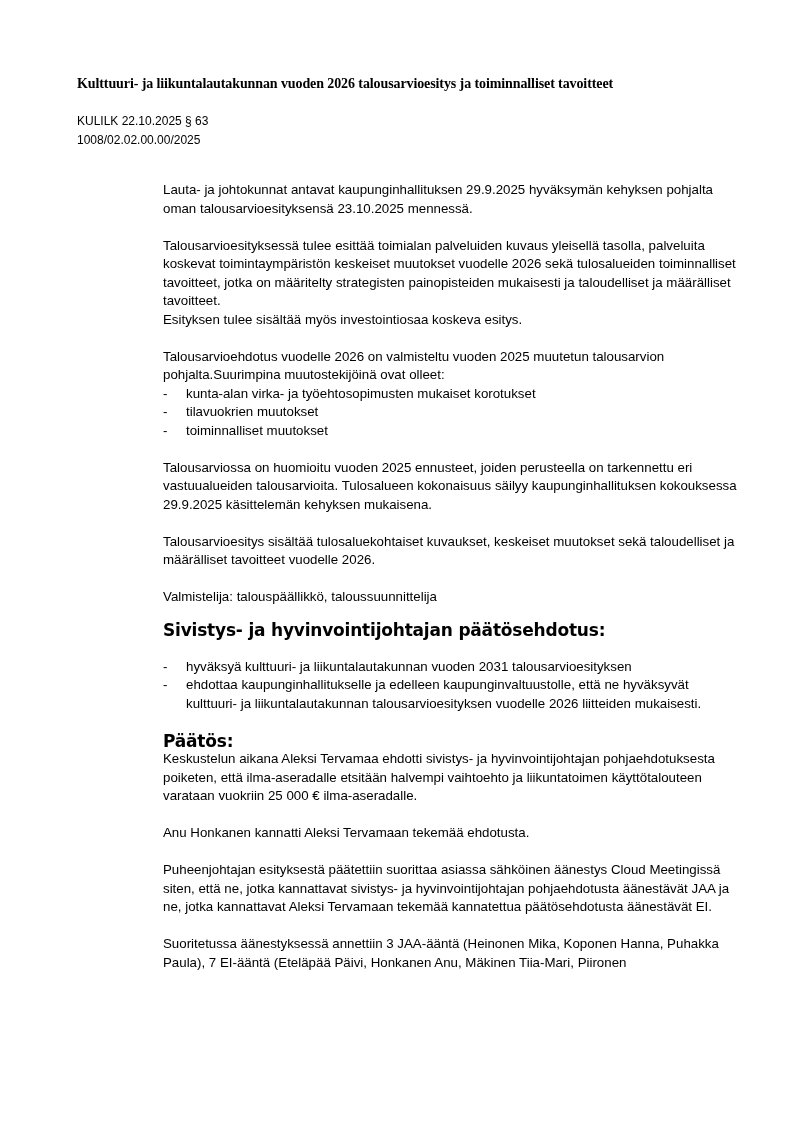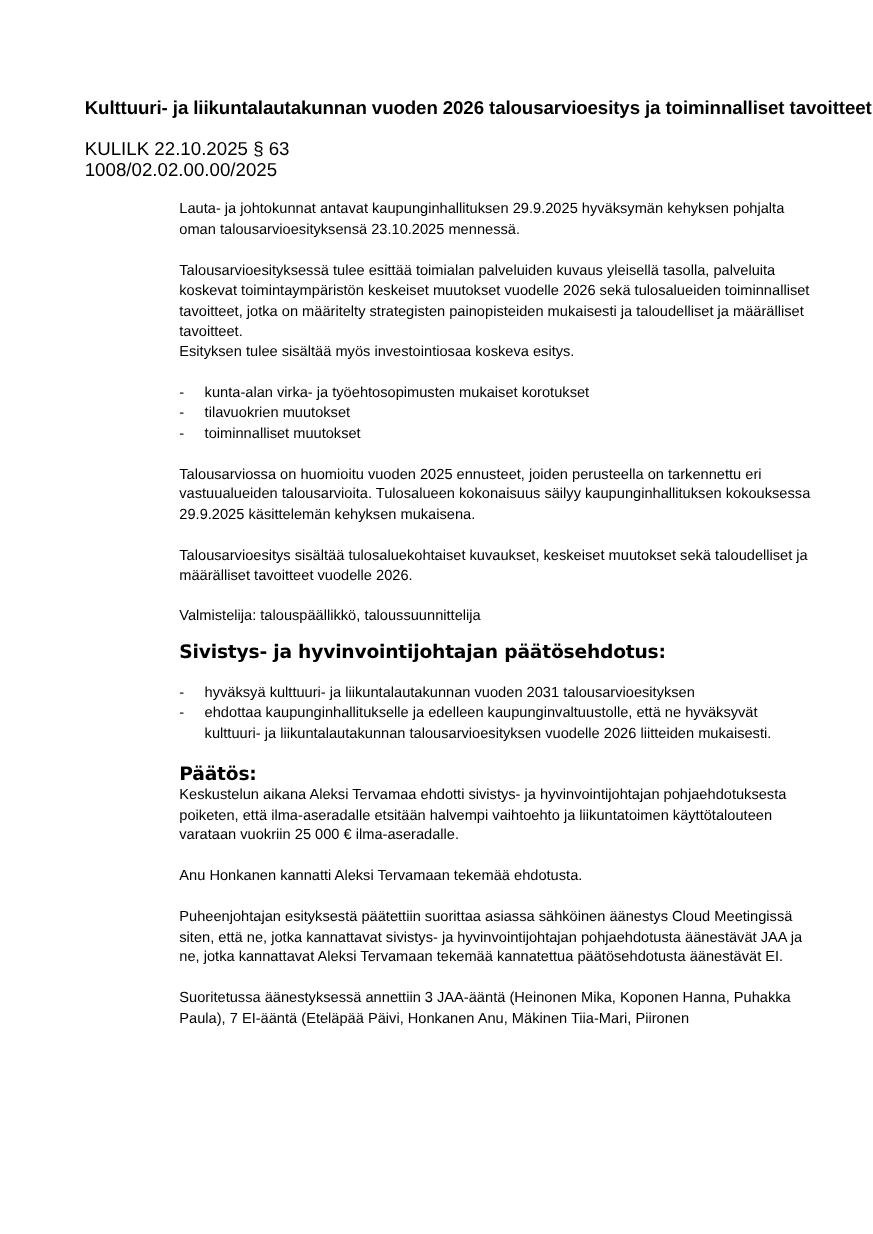--- a/index.html
+++ b/index.html
@@ -1,19 +1,19 @@
 <!DOCTYPE html>
 <html><head>
 <meta charset="utf-8">
 <style>
   html, body { margin: 0; padding: 0; background: #ffffff; }
   body { width: 794px; height: 1122px; position: relative; overflow: hidden;
          font-family: "Liberation Sans", sans-serif; color: #000; }
-  .title { position: absolute; left: 77px; top: 89px; font-size: 17px; font-weight: bold; letter-spacing: -0.1px; }
-  .meta { position: absolute; left: 77px; top: 126px; font-size: 17px; line-height: 19px; }
+  .title { position: absolute; left: 77px; top: 76px; font-size: 14px; font-weight: bold; letter-spacing: -0.1px; font-family: Liberation Serif, serif; }
+  .meta { position: absolute; left: 77px; top: 112px; font-size: 12px; line-height: 19px; }
   .body { position: absolute; left: 163px; top: 181px; width: 580px; font-size: 13.3px; line-height: 18.5px; }
   .body p { margin: 0; }
   .gap { height: 18.5px; }
   .gap2 { height: 14px; }
   .li { position: relative; padding-left: 23px; }
   .li .dash { position: absolute; left: 0; top: 0; }
   .h { font-weight: bold; font-family: "DejaVu Sans", sans-serif; font-size: 17px; letter-spacing: -0.2px; }
 </style>
 </head>
 <body>
@@ -23,20 +23,21 @@
   <div>KULILK 22.10.2025 § 63</div>
   <div>1008/02.02.00.00/2025</div>
 </div>
 
 <div class="body">
   <p>Lauta- ja johtokunnat antavat kaupunginhallituksen 29.9.2025 hyväksymän kehyksen pohjalta oman talousarvioesityksensä 23.10.2025 mennessä.</p>
   <div class="gap"></div>
   <p>Talousarvioesityksessä tulee esittää toimialan palveluiden kuvaus yleisellä tasolla, palveluita koskevat toimintaympäristön keskeiset muutokset vuodelle 2026 sekä tulosalueiden toiminnalliset tavoitteet, jotka on määritelty strategisten painopisteiden mukaisesti ja taloudelliset ja määrälliset tavoitteet.</p>
   <p>Esityksen tulee sisältää myös investointiosaa koskeva esitys.</p>
   <div class="gap"></div>
+  <p>Talousarvioehdotus vuodelle 2026 on valmisteltu vuoden 2025 muutetun talousarvion pohjalta.Suurimpina muutostekijöinä ovat olleet:</p>
   <div class="li"><span class="dash">-</span><span>kunta-alan virka- ja työehtosopimusten mukaiset korotukset</span></div>
   <div class="li"><span class="dash">-</span><span>tilavuokrien muutokset</span></div>
   <div class="li"><span class="dash">-</span><span>toiminnalliset muutokset</span></div>
   <div class="gap"></div>
   <p>Talousarviossa on huomioitu vuoden 2025 ennusteet, joiden perusteella on tarkennettu eri vastuualueiden talousarvioita. Tulosalueen  kokonaisuus säilyy kaupunginhallituksen kokouksessa 29.9.2025  käsittelemän kehyksen mukaisena.</p>
   <div class="gap"></div>
   <p>Talousarvioesitys sisältää tulosaluekohtaiset kuvaukset, keskeiset muutokset sekä taloudelliset ja määrälliset tavoitteet vuodelle 2026.</p>
   <div class="gap"></div>
   <p>Valmistelija: talouspäällikkö, taloussuunnittelija</p>
   <div class="gap2"></div>

